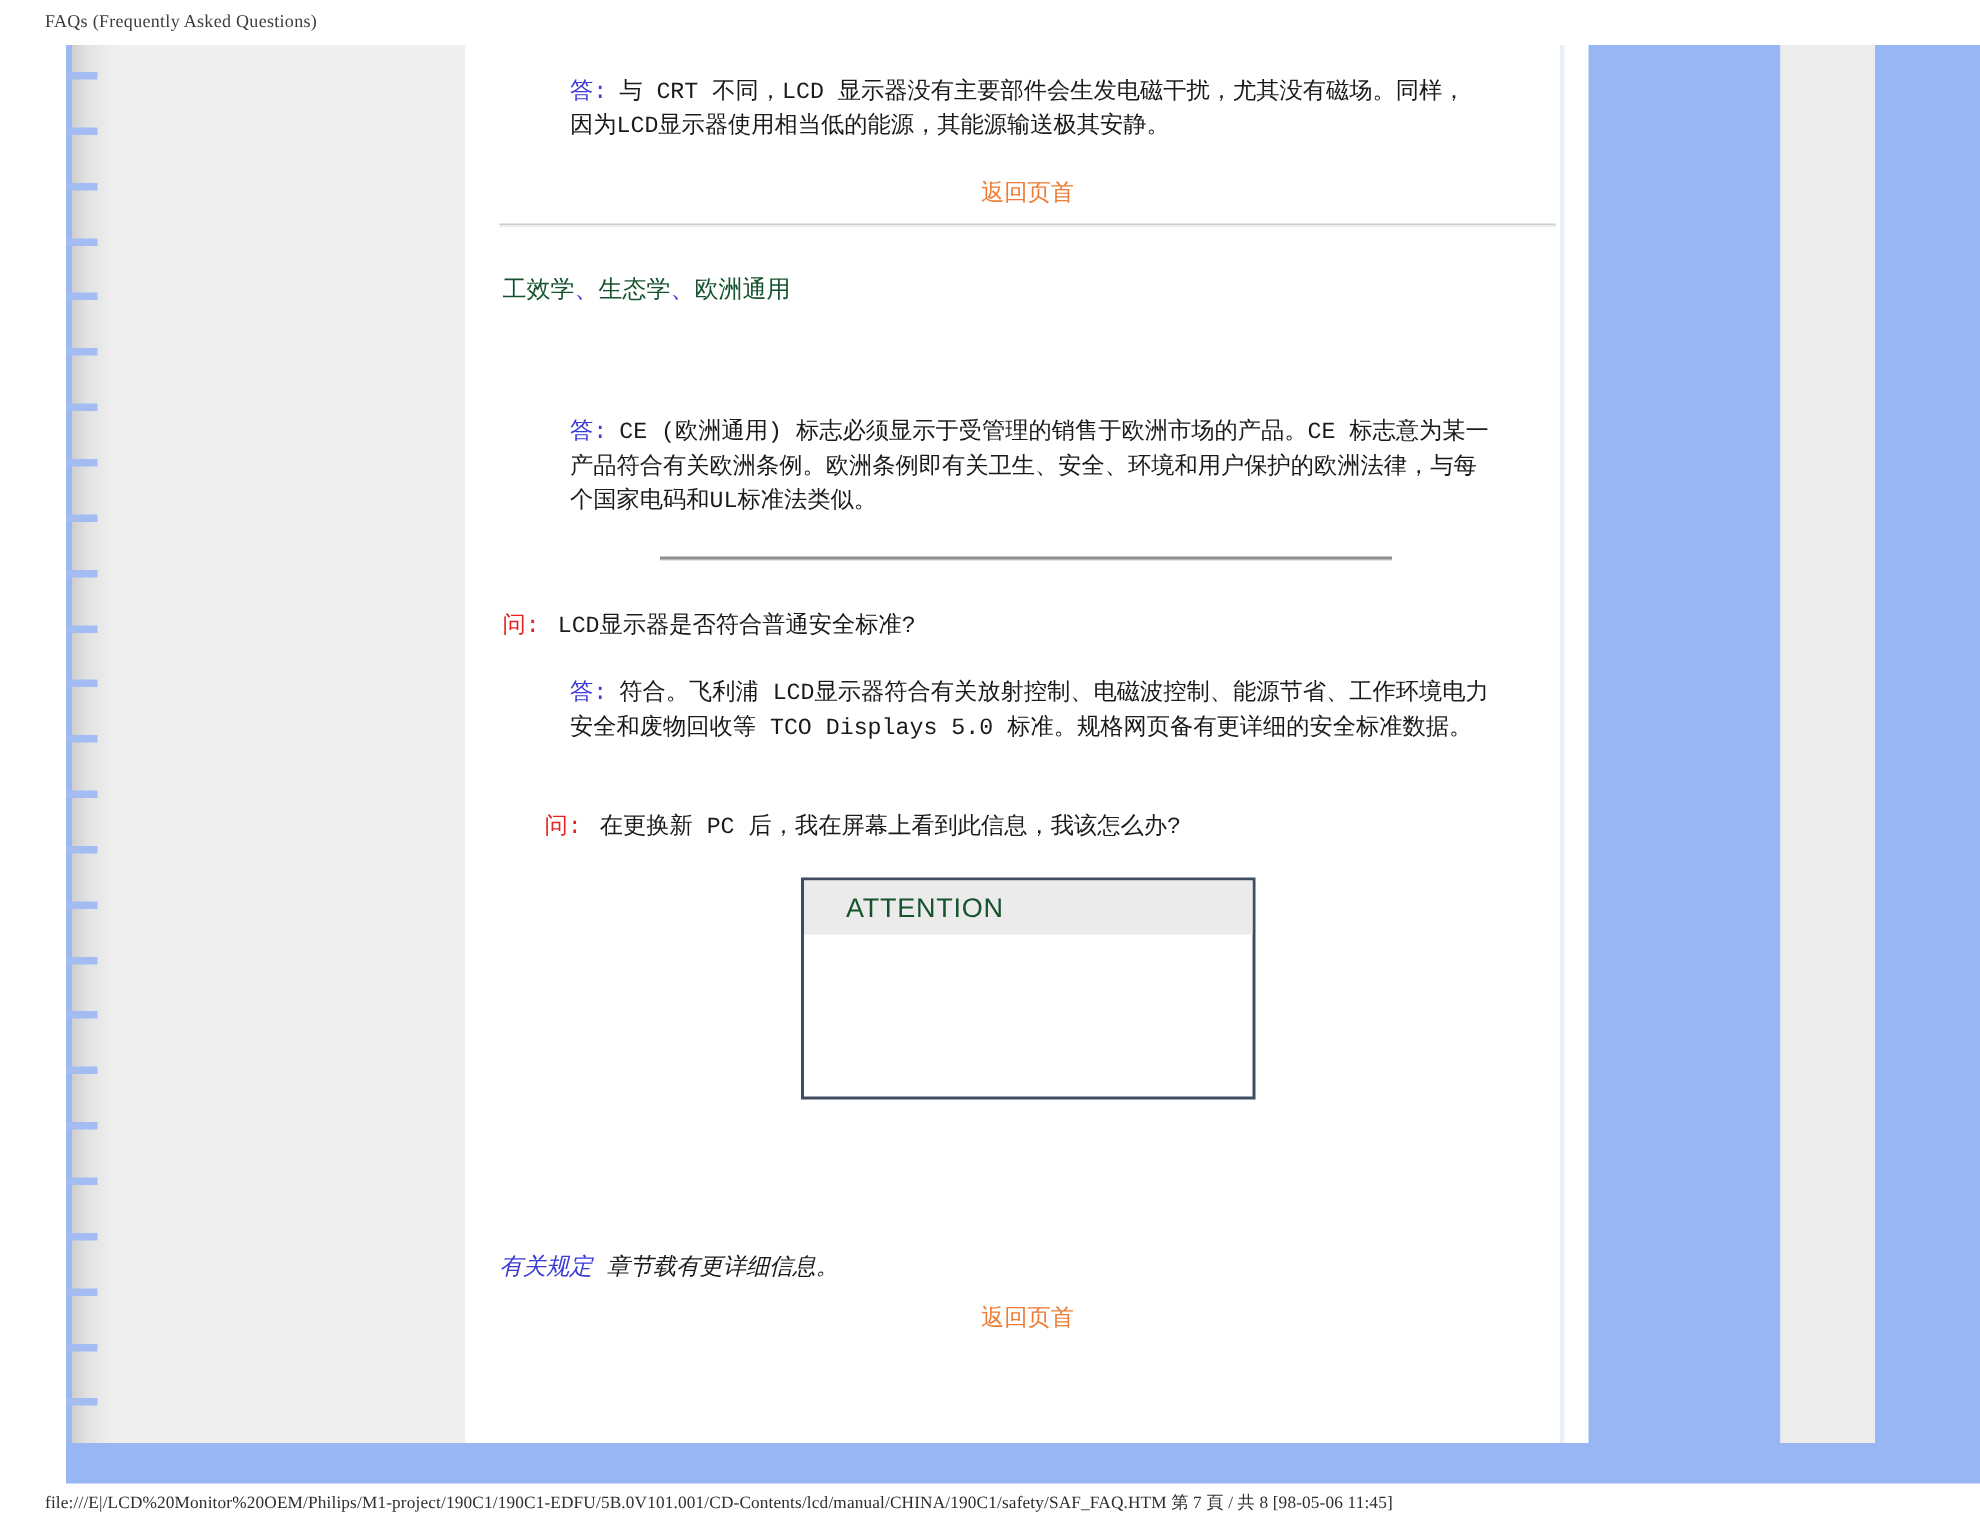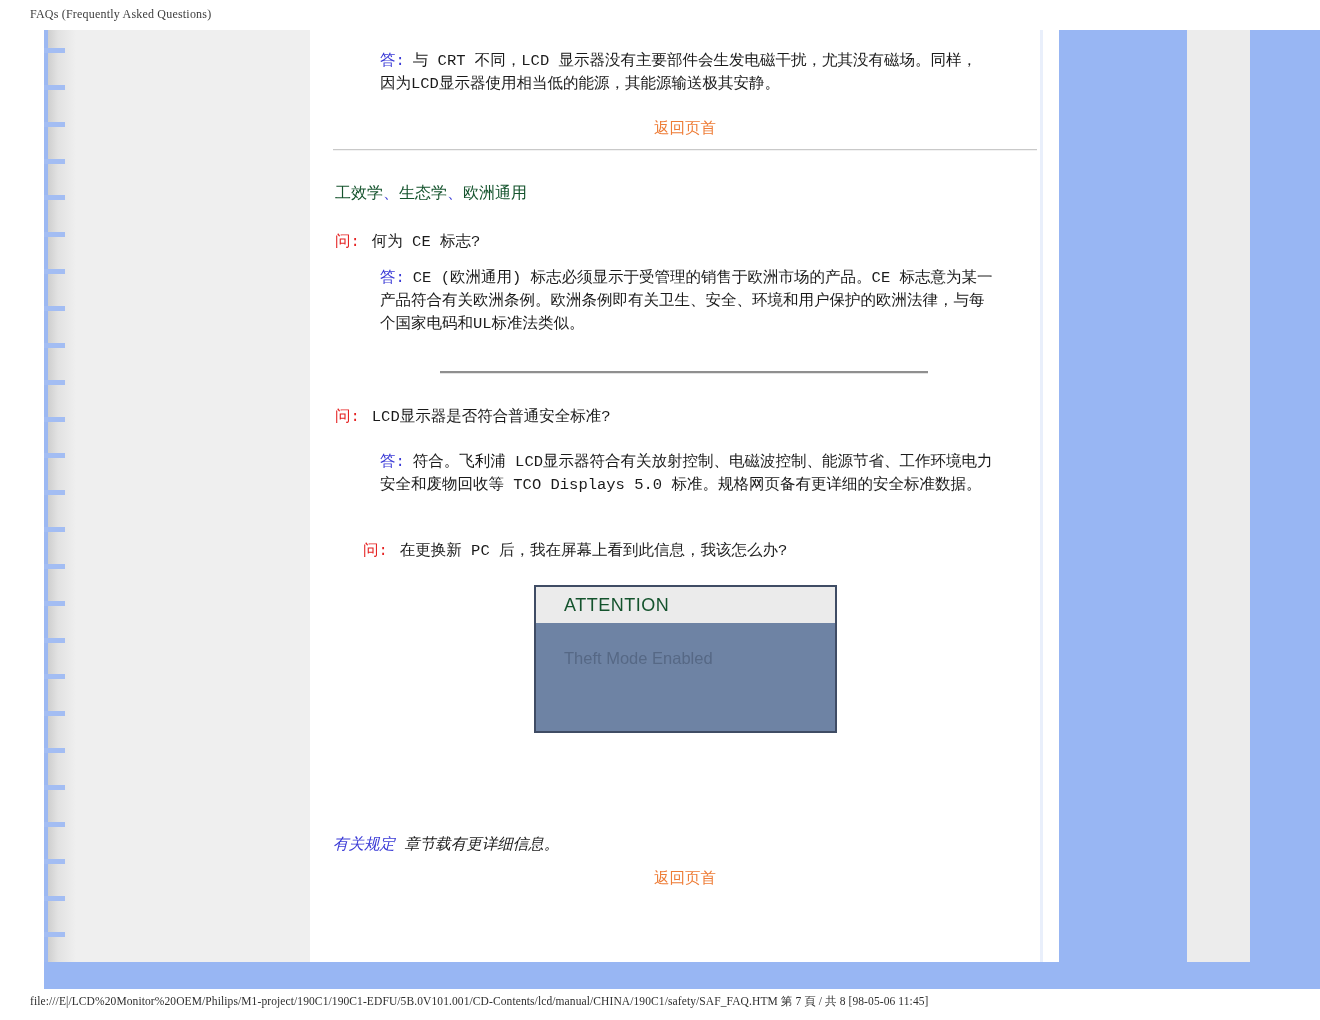--- a/index.html
+++ b/index.html
@@ -101,47 +101,41 @@
   </div>
 
   <a class="blk back-link" style="left:0; top:88px;">返回页首</a>
 
   <div class="blk hr-long"></div>
 
   <div class="blk" style="left:2px; top:153px; font-size:16px;">
     <a class="heading-link">工效学</a><span class="heading-sep">、</span><a class="heading-link">生态学</a><span class="heading-sep">、</span><a class="heading-link">欧洲通用</a>
   </div>
 
-  <div class="blk" style="left:2px; top:201px; width:680px;">
-    <span class="q-label">问:</span><span>何为 CE 标志?</span>
-  </div>
 
-  <div class="blk" style="left:47px; top:237px; width:615px;">
+  <div class="blk" style="left:47px; top:247px; width:615px;">
     <span class="a-label">答:</span><span>CE (欧洲通用) 标志必须显示于受管理的销售于欧洲市场的产品。CE 标志意为某一产品符合有关欧洲条例。欧洲条例即有关卫生、安全、环境和用户保护的欧洲法律，与每个国家电码和UL标准法类似。</span>
   </div>
 
   <div class="blk hr-short"></div>
 
   <div class="blk" style="left:2px; top:376px; width:680px;">
     <span class="q-label">问:</span><span>LCD显示器是否符合普通安全标准?</span>
   </div>
 
   <div class="blk" style="left:47px; top:421px; width:615px;">
     <span class="a-label">答:</span><span>符合。飞利浦 LCD显示器符合有关放射控制、电磁波控制、能源节省、工作环境电力安全和废物回收等 TCO Displays 5.0 标准。规格网页备有更详细的安全标准数据。</span>
   </div>
 
   <div class="blk" style="left:2px; top:510px; width:680px;margin-left:28px;">
     <span class="q-label">问:</span><span>在更换新 PC 后，我在屏幕上看到此信息，我该怎么办?</span>
   </div>
 
   <div id="attention-dialog" class="blk">
     <div class="dlg-title">ATTENTION</div>
-    <div class="dlg-body">
-      <div class="dlg-msg">Theft Mode Enabled</div>
-    </div>
   </div>
 
 
   <div class="blk note-italic" style="left:0; top:792px; width:680px;margin-top:12px;">
     <a class="note-link">有关规定</a><span> 章节载有更详细信息。</span>
   </div>
 
   <a class="blk back-link" style="left:0; top:838px;">返回页首</a>
 
 </div>

